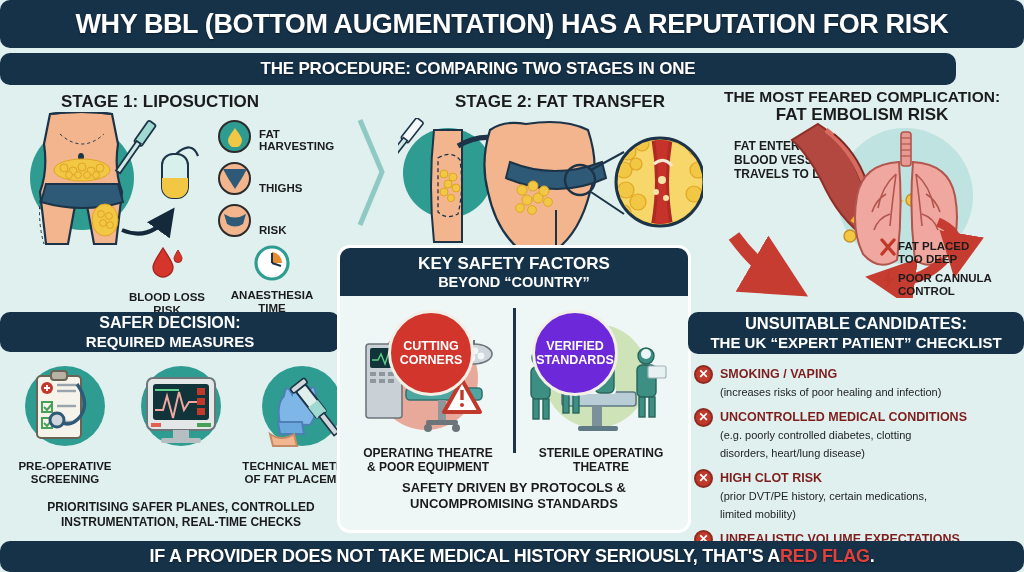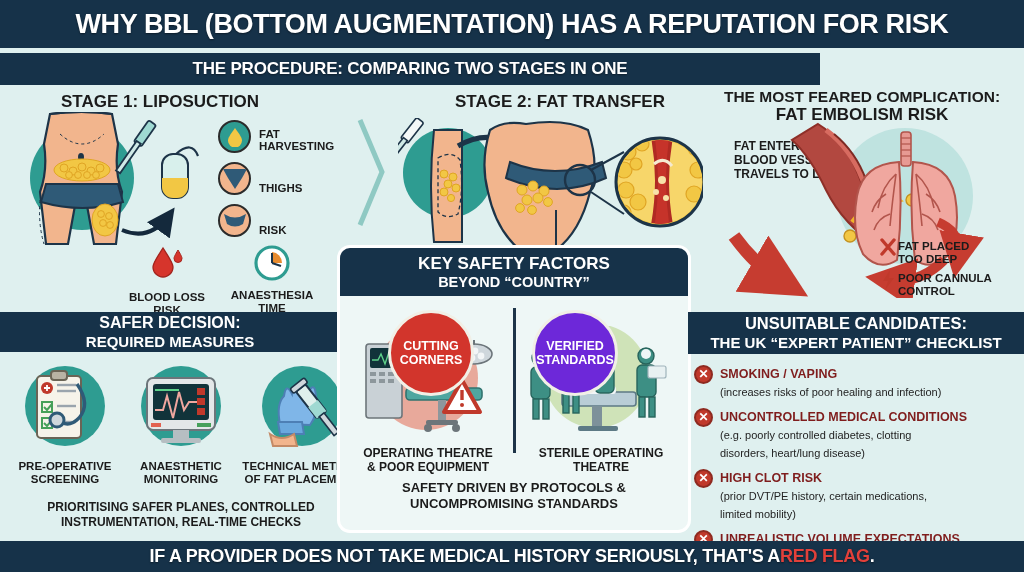--- a/index.html
+++ b/index.html
@@ -12,28 +12,29 @@
     position: relative; width: 1024px; height: 572px;
     background: #dff0ef;
   }
 
   
   .darkbar {
     background: #163249; color: #ffffff;
     display: flex; flex-direction: column;
     align-items: center; justify-content: center;
     text-align: right;
+    border-radius: 10px;
   }
   .title-main {
     position: absolute; left: 0; top: 0; width: 1024px; height: 48px;
     font-size: 27px; font-weight: bold; letter-spacing: -0.4px;
     text-shadow: 0 1px 2px rgba(0,0,0,.45);
   }
   .subbar {
-    position: absolute; left: 0; top: 53px; width: 820px; height: 32px;
+    position: absolute; left: 0; top: 53px; width: 956px; height: 32px;
     font-size: 17px; font-weight: bold; letter-spacing: -0.2px;
     text-shadow: 0 1px 2px rgba(0,0,0,.45);
   }
   .footerbar {
     position: absolute; left: 0; top: 541px; width: 1024px; height: 31px;
     font-size: 18px; font-weight: bold; letter-spacing: -0.3px;
     flex-direction: row; gap: 0;
     text-shadow: 0 1px 2px rgba(0,0,0,.45);
   }
   .redflag { color: #e2403a; }
@@ -406,21 +407,20 @@
       <g fill="#c0392b">
           <rect x="62" y="26" width="8" height="7"></rect>
           <rect x="62" y="36" width="8" height="7"></rect>
           <rect x="62" y="46" width="8" height="7"></rect>
         </g>
       <rect x="38" y="68" width="16" height="8" fill="#b6bec2"></rect>
       <rect x="26" y="76" width="40" height="5" rx="2" fill="#b6bec2"></rect>
       <rect x="16" y="61" width="10" height="4" fill="#e2604f"></rect>
         <rect x="62" y="61" width="14" height="4" fill="#46a05a"></rect>
     </svg>
-    <div class="lbl">ANAESTHETIC<br>MONITORING</div>
   </div>
 
   <div class="meas" style="left:238px;top:362px;width:128px;">
     <svg width="92" height="92" viewBox="0 0 92 92">
       <circle cx="46" cy="44" r="40" fill="#2e9c91"></circle>
       <path d="M24 62 q-4 -20 4 -28 q2 -14 8 -2 q2 -16 8 -2 q4 -14 9 -1 q6 -10 7 6 q2 18 -6 28 z" fill="#7fb6e8" stroke="#4d7fb5" stroke-width="2"></path>
       <path d="M22 60 h24 l2 12 h-24 z" fill="#6aa8de" stroke="#4d7fb5" stroke-width="2"></path>
       <path d="M14 72 q12 8 24 0 l3 12 h-24 z" fill="#f2b58d" stroke="#c48a66" stroke-width="2"></path>
       <g transform="rotate(-38 66 50)">
         <rect x="58" y="18" width="12" height="34" rx="2" fill="#dff0ec" stroke="#1d3448" stroke-width="2"></rect>

